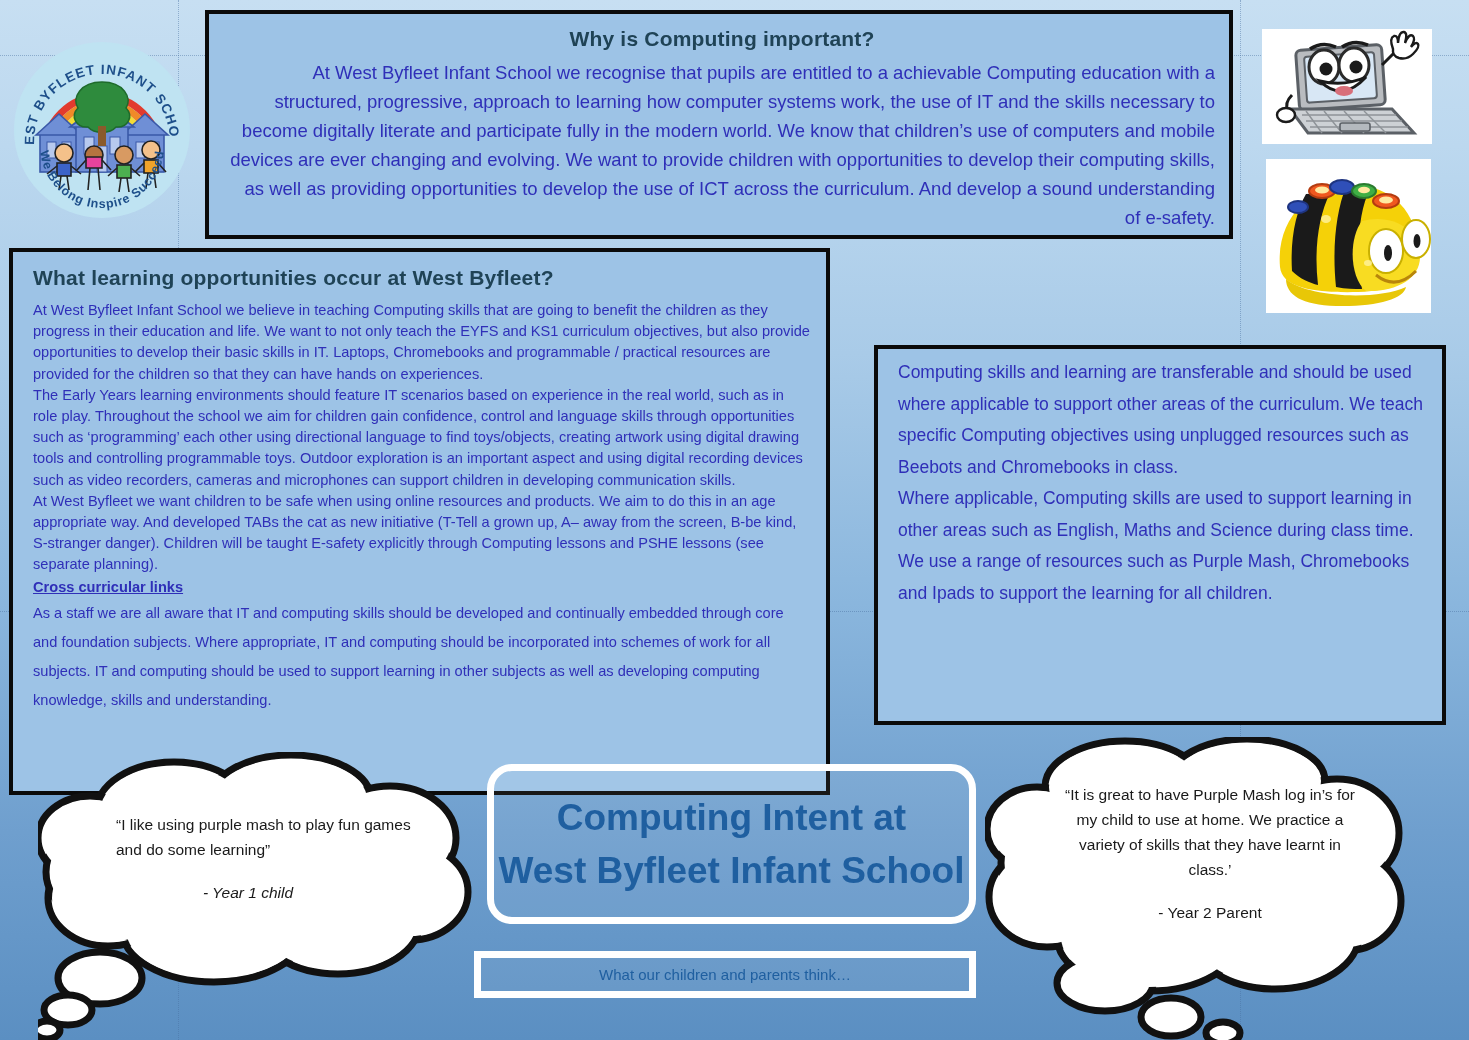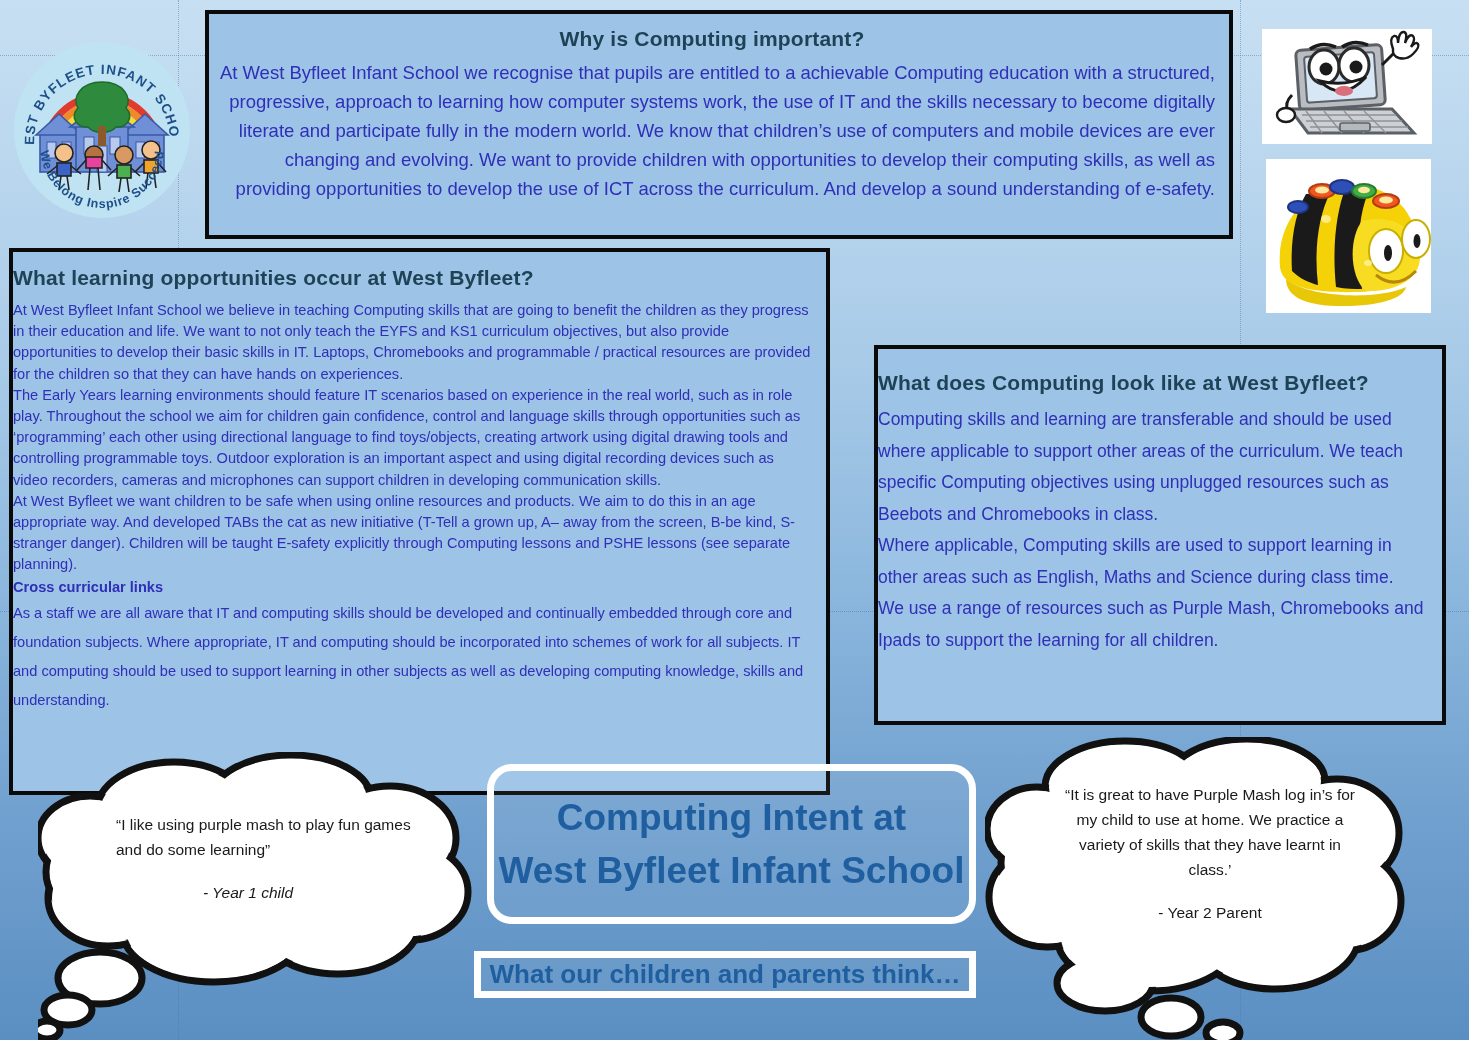--- a/index.html
+++ b/index.html
@@ -57,21 +57,21 @@
   .logo-svg { position: absolute; inset: 0; }
 
   
   .box {
     position: absolute;
     background: #9dc3e6;
     border: 4px solid #0a0a0a;
     box-sizing: border-box;
   }
   .box-inner {
-    padding: 8px 14px 8px 0;
+    padding: 8px 14px 8px 20px;
   }
   .head {
     color: #1f4356;
     font-weight: bold;
     letter-spacing: 0.2px;
   }
   .body-txt {
     color: #2f2fb8;
   }
 
@@ -101,20 +101,21 @@
     margin: 4px 0 8px 0;
   }
   #box-learn .body-txt {
     font-size: 14.6px;
     line-height: 21.2px;
   }
   #box-learn .body-txt p { margin: 0; }
   #box-learn .sub-head {
     color: #2f2fb8;
     font-weight: bold;
+    text-decoration: underline;
     font-size: 14.6px;
     line-height: 23px;
   }
   #box-learn .last-para {
     line-height: 29px;
   }
 
   
   #box-look {
     left: 874px; top: 345px; width: 572px; height: 380px;
@@ -160,22 +161,22 @@
     font-weight: bold;
     line-height: 53px;
     text-align: center;
     white-space: nowrap;
   }
   #banner-sub {
     left: 474px; top: 951px; width: 502px; height: 47px;
   }
   #banner-sub .t-line {
     color: #1f5fa0;
-    font-size: 26px;
-    font-weight: bold;
+    font-size: 15px;
+    font-weight: normal;
     text-align: left;
     white-space: nowrap;
   }
 
   
   .bubble {
     position: absolute;
   }
   .bubble svg { position:absolute; left:0; top:0; }
   .bubble .bubble-text {
@@ -293,21 +294,20 @@
         <p>The Early Years learning environments should feature IT scenarios based on experience in the real world, such as in role play. Throughout the school we aim for children gain confidence, control and language skills through opportunities such as ‘programming’ each other using directional language to find toys/objects, creating artwork using digital drawing tools and controlling programmable toys.  Outdoor exploration is an important aspect and using digital recording devices such as video recorders, cameras and microphones can support children in developing communication skills.</p>
         <p>At West Byfleet we want children to be safe when using online resources and products. We aim to do this in an age appropriate way. And developed TABs the cat as new initiative (T-Tell a grown up, A– away from the screen, B-be kind, S-stranger danger).   Children will be taught E-safety explicitly through Computing lessons and PSHE lessons (see separate planning).</p>
         <div class="sub-head">Cross curricular links</div>
         <p class="last-para">As a staff we are all aware that IT and computing skills should be developed and continually embedded through core and foundation subjects. Where appropriate, IT and computing should be incorporated into schemes of work for all subjects. IT and computing should be used to support learning in other subjects as well as developing computing knowledge, skills and understanding.</p>
       </div>
     </div>
   </div>
 
   <div class="box" id="box-look">
     <div class="box-inner">
-      <div class="head">What does Computing look like at West Byfleet?</div>
       <div class="body-txt">
         <p>Computing skills and learning are transferable and should be used where applicable to support other areas of the curriculum. We teach specific Computing objectives using unplugged resources such as Beebots and Chromebooks in class.</p>
         <p>Where applicable, Computing skills are used to support learning in other areas such as English, Maths and Science during class time.</p>
         <p>We use a range of resources such as Purple Mash,  Chromebooks and Ipads to support the learning for all children.</p>
       </div>
     </div>
   </div>
 
   <div class="photo" id="img-laptop">
     <svg viewBox="0 0 170 115">

